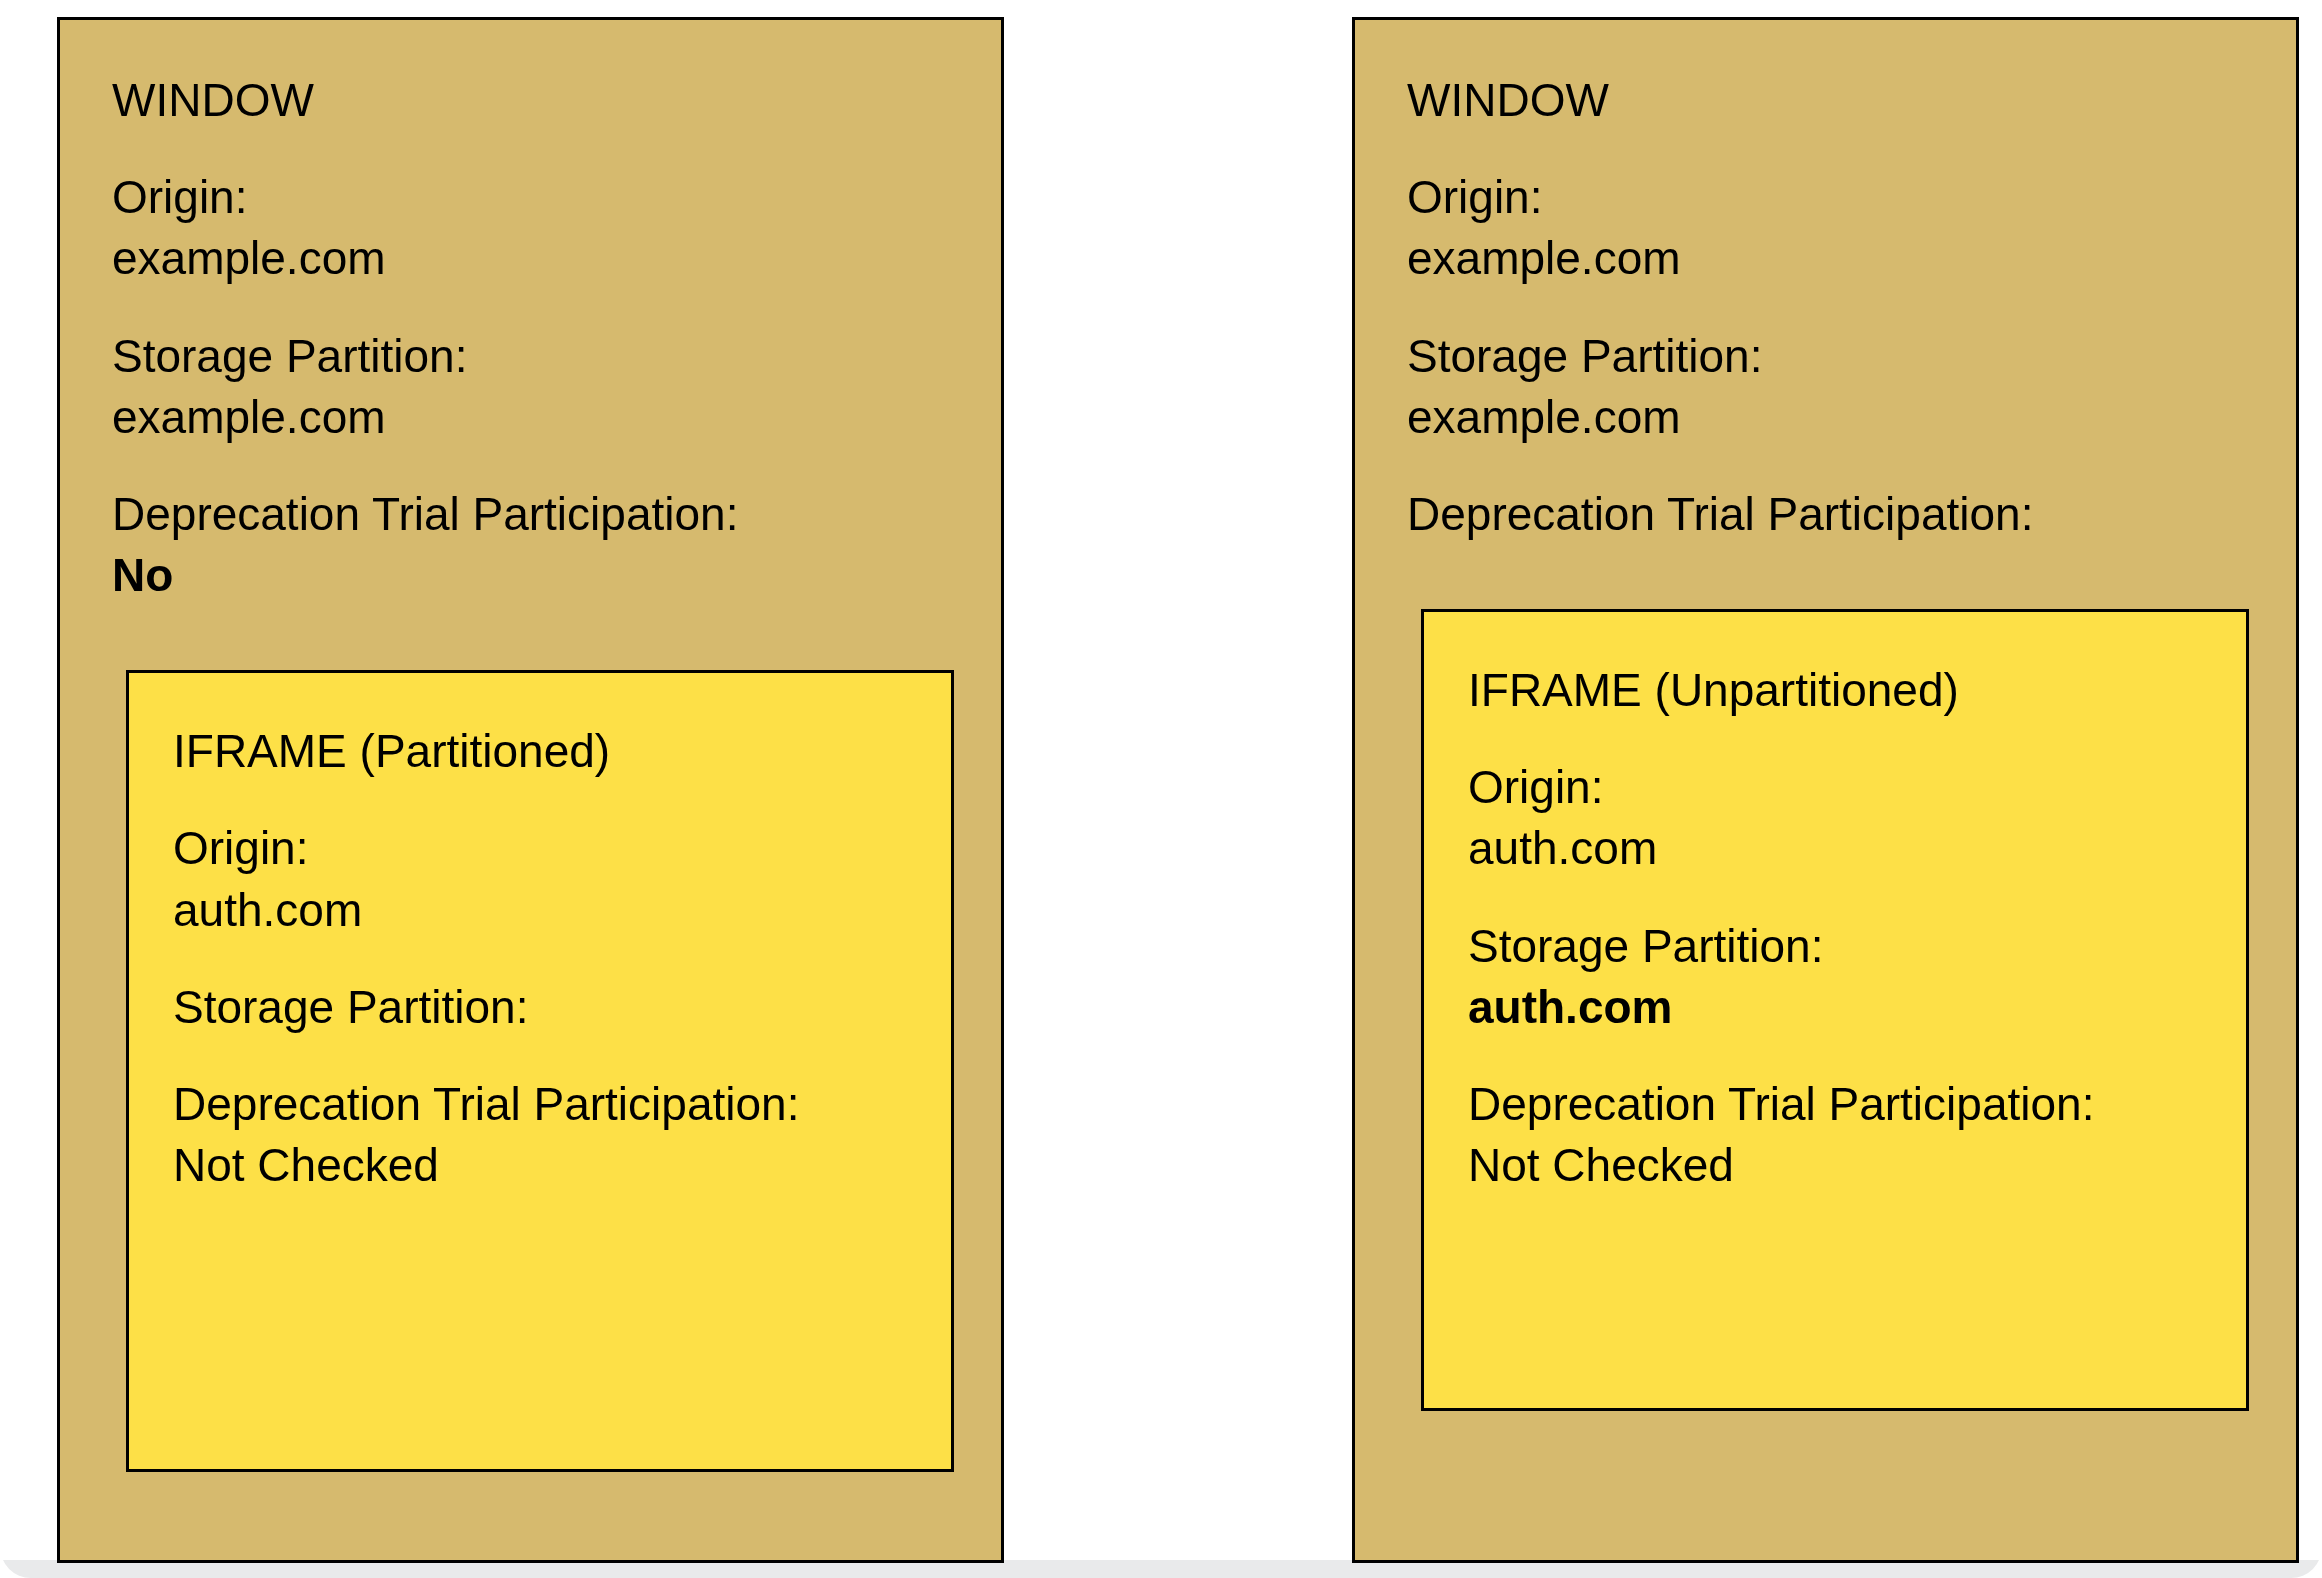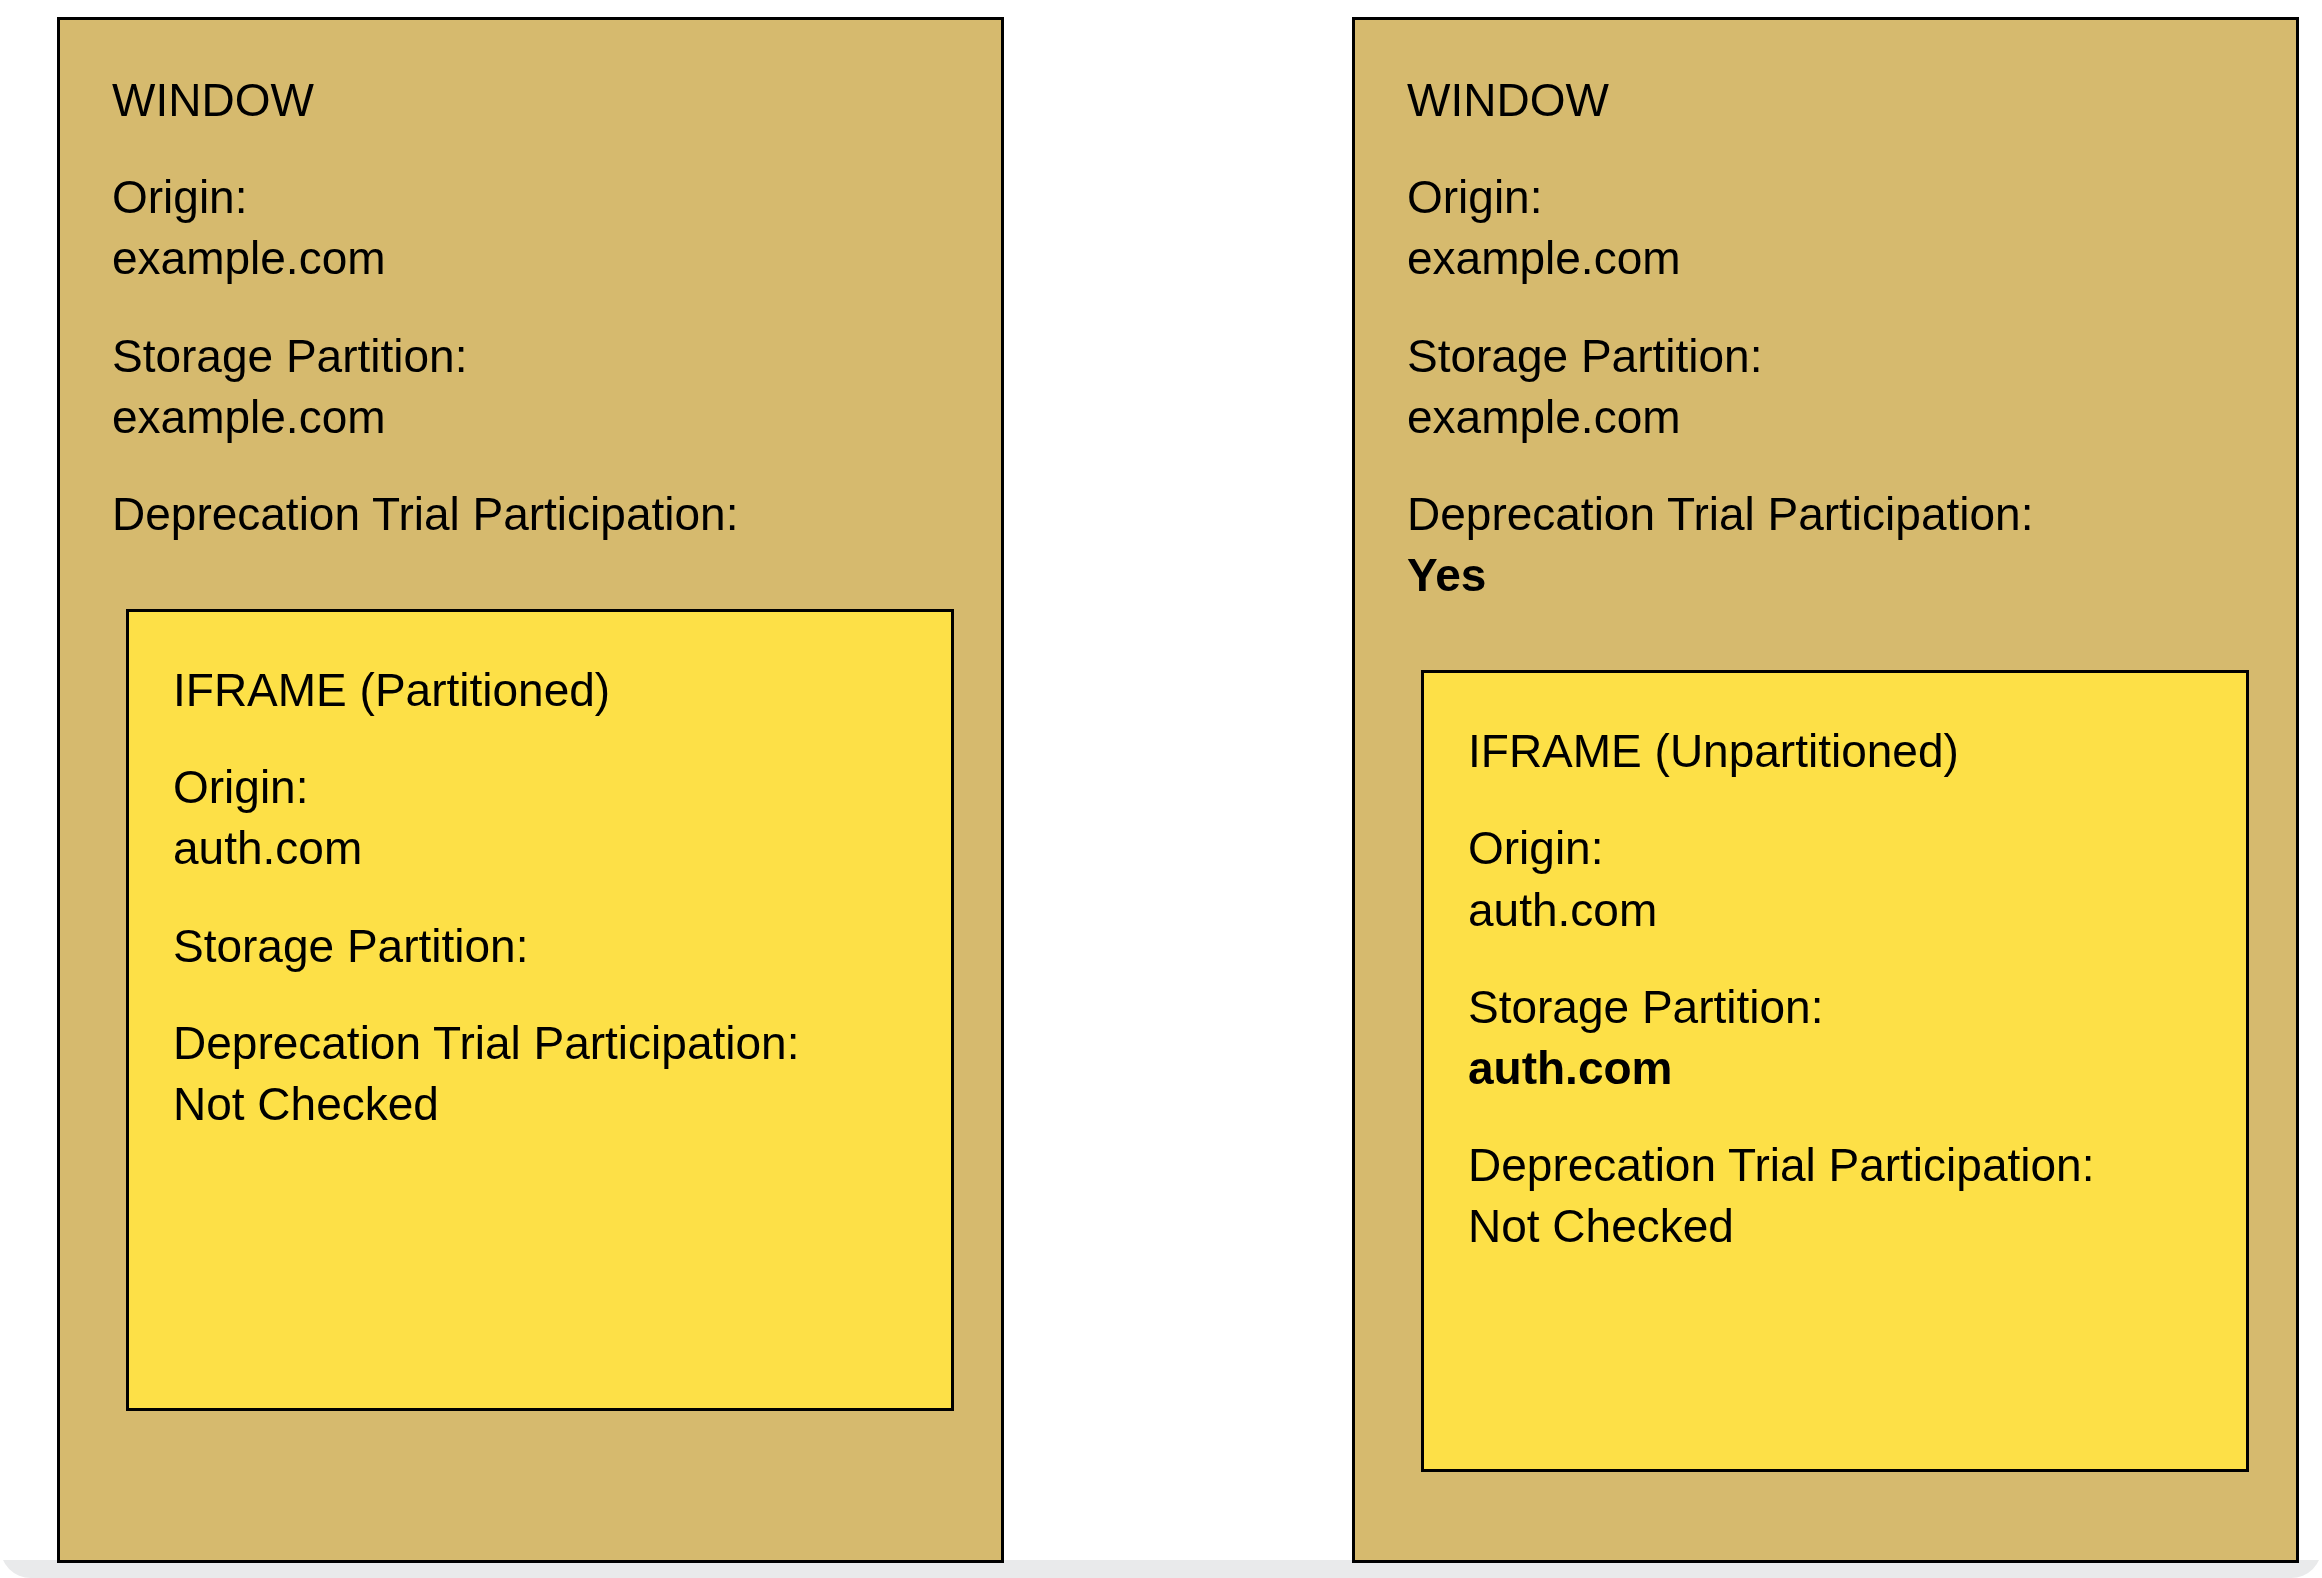--- a/index.html
+++ b/index.html
@@ -77,20 +77,21 @@
       <span class="value">example.com</span>
     </div>
 
     <div class="field">
       <span class="label">Storage Partition:</span>
       <span class="value">example.com</span>
     </div>
 
     <div class="field">
       <span class="label">Deprecation Trial Participation:</span>
+      <span class="value bold">No</span>
     </div>
 
     <div class="iframe-box">
       <div>IFRAME (Partitioned)</div>
 
       <div class="field">
         <span class="label">Origin:</span>
         <span class="value">auth.com</span>
       </div>
 
@@ -113,21 +114,20 @@
       <span class="value">example.com</span>
     </div>
 
     <div class="field">
       <span class="label">Storage Partition:</span>
       <span class="value">example.com</span>
     </div>
 
     <div class="field">
       <span class="label">Deprecation Trial Participation:</span>
-      <span class="value bold">Yes</span>
     </div>
 
     <div class="iframe-box">
       <div>IFRAME (Unpartitioned)</div>
 
       <div class="field">
         <span class="label">Origin:</span>
         <span class="value">auth.com</span>
       </div>
 

